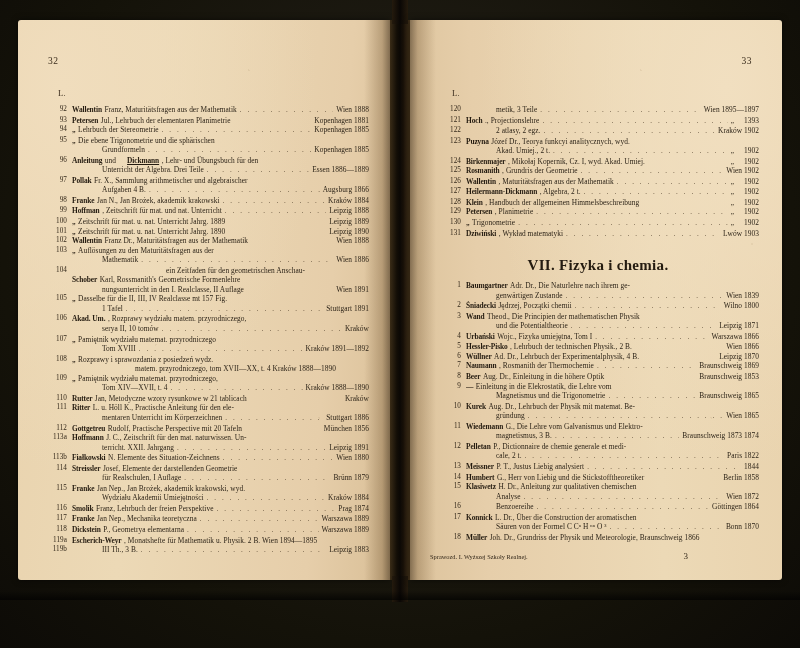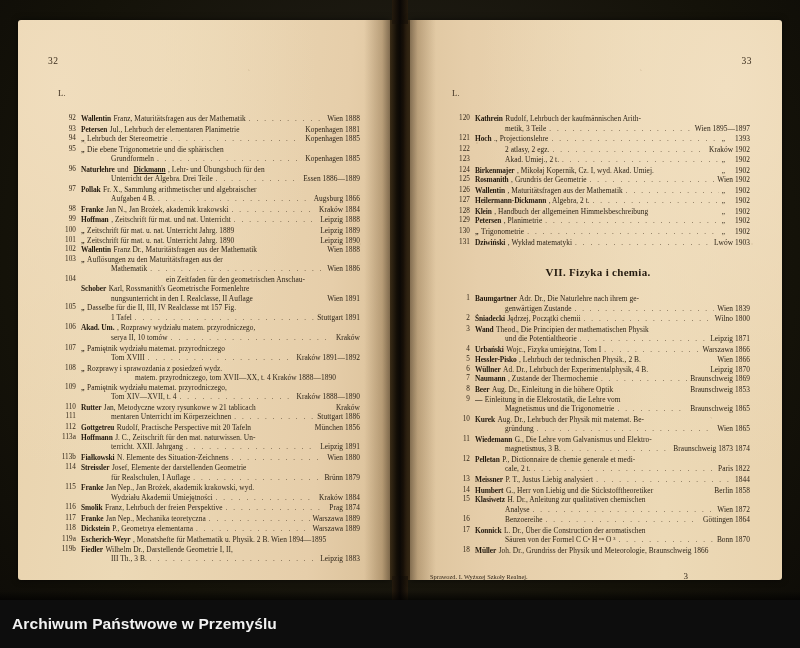--- a/index.html
+++ b/index.html
@@ -57,34 +57,34 @@
       radial-gradient(circle at 92% 40%, rgba(120,90,50,.25) 0 1px, rgba(0,0,0,0) 1px);
   }
 
   
   .content{position:absolute;top:0;left:0;right:0;bottom:0;color:#2b2114;}
   .folio{position:absolute;font-size:9.5px;letter-spacing:.5px;color:#3a2c1c;}
   .folio.l{left:30px;top:36px;}
   .folio.r{right:30px;top:36px;}
   .collabel{font-size:8.5px;margin:0 0 5px 22px;letter-spacing:.4px;color:#3a2c1c;}
 
-  .list{margin:16px;padding:0;list-style:none;}
+  .list{margin:7px;padding:0;list-style:none;}
   .entry{display:flex;align-items:flex-start;font-size:7.4px;line-height:9.55px;
     letter-spacing:.05px;color:#2d2418;}
   .num{flex:0 0 24px;text-align:right;padding-right:5px;font-size:7.2px;color:#33281a;}
   .body{flex:1 1 auto;position:relative;min-width:0;}
   .ln{display:flex;align-items:baseline;white-space:nowrap;overflow:hidden;}
   .ln.ind2{padding-left:30px;justify-content:center;}
   .au{font-weight:bold;letter-spacing:-.1px;color:#241b10;padding-right:2.5px;}
   .tx{}
   .dots{flex:1 1 auto;overflow:hidden;white-space:nowrap;
     color:#4a3a25;letter-spacing:2.1px;font-size:7px;padding:0 3px;opacity:.95;}
   .pl{flex:0 0 auto;text-align:right;padding-left:3px;}
 
-  .sechead{text-align:center;font-weight:bold;font-size:11px;letter-spacing:.3px;
+  .sechead{text-align:center;font-weight:bold;font-size:15px;letter-spacing:.3px;
     margin:18px 0 3px 0;color:#241b10;}
   .footline{display:flex;align-items:baseline;margin-top:9px;font-size:6.4px;color:#33281a;}
   .footline .sig{margin-left:auto;font-size:9px;padding-right:78px;}
 
   
   .wm{position:absolute;left:0;bottom:0;width:800px;height:48px;background:#0d0d0d;
     display:flex;align-items:center;}
   .wm span{color:#f2f2f2;font-family:"Liberation Sans",sans-serif;
     font-size:15.5px;font-weight:bold;letter-spacing:.1px;padding-left:12px;}
   .shadowline{position:absolute;left:0;bottom:48px;width:800px;height:9px;
@@ -149,23 +149,23 @@
                     <span class="tx">Grundformeln</span>
                     <span class="dots"> . . . . . . . . . . . . . . . . . . . . . . . . . . . . . . . . . . . . . . . . </span>
                     <span class="pl">Kopenhagen 1885</span>
                   </div>
                 </span>
               </li>
               <li class="entry">
                 <span class="num">96</span>
                 <span class="body">
                   <div class="ln">
-                    <span class="au">Naturlehre</span>
+                    <span class="au">Anleitung</span>
                     <span class="tx">und</span>
-                    <span class="au" style="padding-left: 5px; text-decoration: underline;">Dickmann</span>
+                    <span class="au" style="padding-left: 11px; text-decoration: underline;">Dickmann</span>
                     <span class="tx">, Lehr- und Übungsbuch für den</span>
                   </div>
                   <div class="ln ind2">
                     <span class="tx">Unterricht der Algebra. Drei Teile</span>
                     <span class="dots"> . . . . . . . . . . . . . . . . . . . . . . . . . . . . . . . . . . . . . . . . </span>
                     <span class="pl">Essen 1886—1889</span>
                   </div>
                 </span>
               </li>
               <li class="entry">
@@ -343,20 +343,24 @@
                     <span class="au">Rutter</span>
                     <span class="tx">Jan, Metodyczne wzory rysunkowe w 21 tablicach</span>
                     <span class="dots"></span>
                     <span class="pl">Kraków</span>
                   </div>
                 </span>
               </li>
               <li class="entry">
                 <span class="num">111</span>
                 <span class="body">
+                  <div class="ln">
+                    <span class="au">Ritter</span>
+                    <span class="tx">L. u. Höll K., Practische Anleitung für den ele-</span>
+                  </div>
                   <div class="ln ind2">
                     <span class="tx">mentaren Unterricht im Körperzeichnen</span>
                     <span class="dots"> . . . . . . . . . . . . . . . . . . . . . . . . . . . . . . . . . . . . . . . . </span>
                     <span class="pl">Stuttgart 1886</span>
                   </div>
                 </span>
               </li>
               <li class="entry">
                 <span class="num">112</span>
                 <span class="body">
@@ -459,24 +463,20 @@
                 <span class="body">
                   <div class="ln">
                     <span class="au">Escherich-Weyr</span>
                     <span class="tx">, Monatshefte für Mathematik u. Physik. 2 B. Wien 1894—1895</span>
                   </div>
                 </span>
               </li>
               <li class="entry">
                 <span class="num">119b</span>
                 <span class="body">
-                  <div class="ln">
-                    <span class="au">Fiedler</span>
-                    <span class="tx">Wilhelm Dr., Darstellende Geometrie I, II,</span>
-                  </div>
                   <div class="ln ind2">
                     <span class="tx">III Th., 3 B.</span>
                     <span class="dots"> . . . . . . . . . . . . . . . . . . . . . . . . . . . . . . . . . . . . . . . . </span>
                     <span class="pl">Leipzig 1883</span>
                   </div>
                 </span>
               </li>
             </ul>
         </div>
       </div>
@@ -489,24 +489,20 @@
     <div class="page right">
       <div class="speckle"></div>
       <div class="content">
         <div class="folio r">33</div>
         <div style="position:absolute;left:20px;right:16px;top:68px;">
           <div class="collabel">L.</div>
           <ul class="list" id="right-list">
               <li class="entry">
                 <span class="num">120</span>
                 <span class="body">
-                  <div class="ln">
-                    <span class="au">Kathrein</span>
-                    <span class="tx">Rudolf, Lehrbuch der kaufmännischen Arith-</span>
-                  </div>
                   <div class="ln ind2">
                     <span class="tx">metik, 3 Teile</span>
                     <span class="dots"> . . . . . . . . . . . . . . . . . . . . . . . . . . . . . . . . . . . . . . . . </span>
                     <span class="pl">Wien 1895—1897</span>
                   </div>
                 </span>
               </li>
               <li class="entry">
                 <span class="num">121</span>
                 <span class="body">
@@ -525,20 +521,24 @@
                   <div class="ln ind2">
                     <span class="tx">2 atlasy, 2 egz.</span>
                     <span class="dots"> . . . . . . . . . . . . . . . . . . . . . . . . . . . . . . . . . . . . . . . . </span>
                     <span class="pl">Kraków 1902</span>
                   </div>
                 </span>
               </li>
               <li class="entry">
                 <span class="num">123</span>
                 <span class="body">
+                  <div class="ln">
+                    <span class="au">Puzyna</span>
+                    <span class="tx">Józef Dr., Teorya funkcyi analitycznych, wyd.</span>
+                  </div>
                   <div class="ln ind2">
                     <span class="tx">Akad. Umiej., 2 t.</span>
                     <span class="dots"> . . . . . . . . . . . . . . . . . . . . . . . . . . . . . . . . . . . . . . . . </span>
                     <span class="pl">„</span>
                     <span class="pl" style="padding-left: 10px;">1902</span>
                   </div>
                 </span>
               </li>
               <li class="entry">
                 <span class="num">124</span>
@@ -707,21 +707,21 @@
                     <span class="dots"></span>
                     <span class="pl">Leipzig 1870</span>
                   </div>
                 </span>
               </li>
               <li class="entry">
                 <span class="num">7</span>
                 <span class="body">
                   <div class="ln">
                     <span class="au">Naumann</span>
-                    <span class="tx">, Zustande der Thermochemie</span>
+                    <span class="tx">, Rosmanith der Thermochemie</span>
                     <span class="dots"> . . . . . . . . . . . . . . . . . . . . . . . . . . . . . . . . . . . . . . . . </span>
                     <span class="pl">Braunschweig 1869</span>
                   </div>
                 </span>
               </li>
               <li class="entry">
                 <span class="num">8</span>
                 <span class="body">
                   <div class="ln">
                     <span class="au">Beer</span>
@@ -860,16 +860,13 @@
           <div class="footline">
             <span>Sprawozd. I. Wyższej Szkoły Realnej.</span>
             <span class="sig">3</span>
           </div>
         </div>
       </div>
     </div>
   </div>
 
   <div class="shadowline"></div>
-  <div class="wm">
-    <span>Archiwum Państwowe w Przemyślu</span>
-  </div>
 </div>
 
 </body></html>

